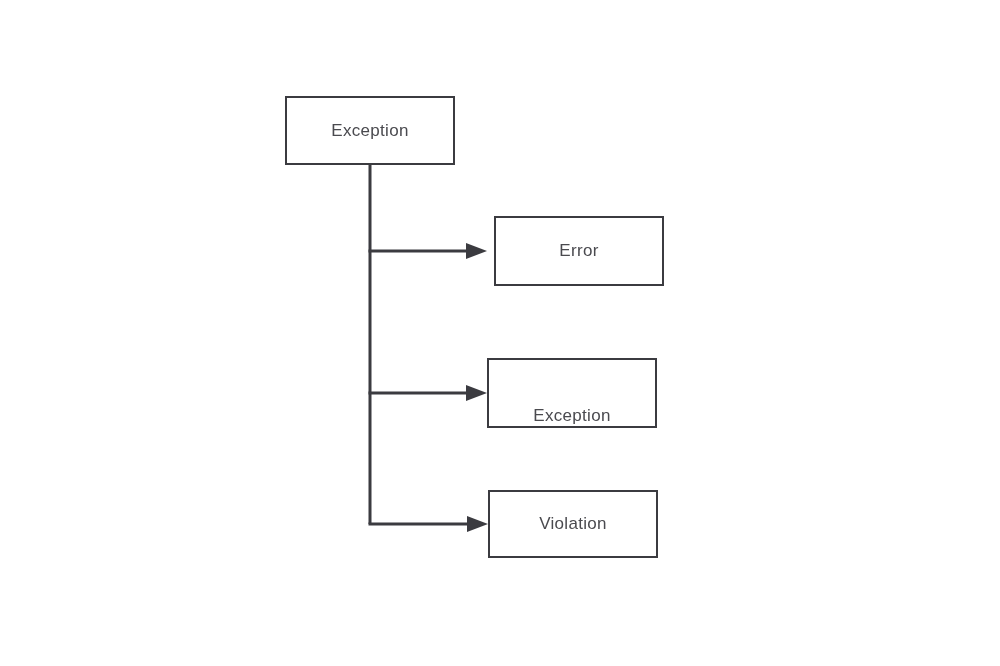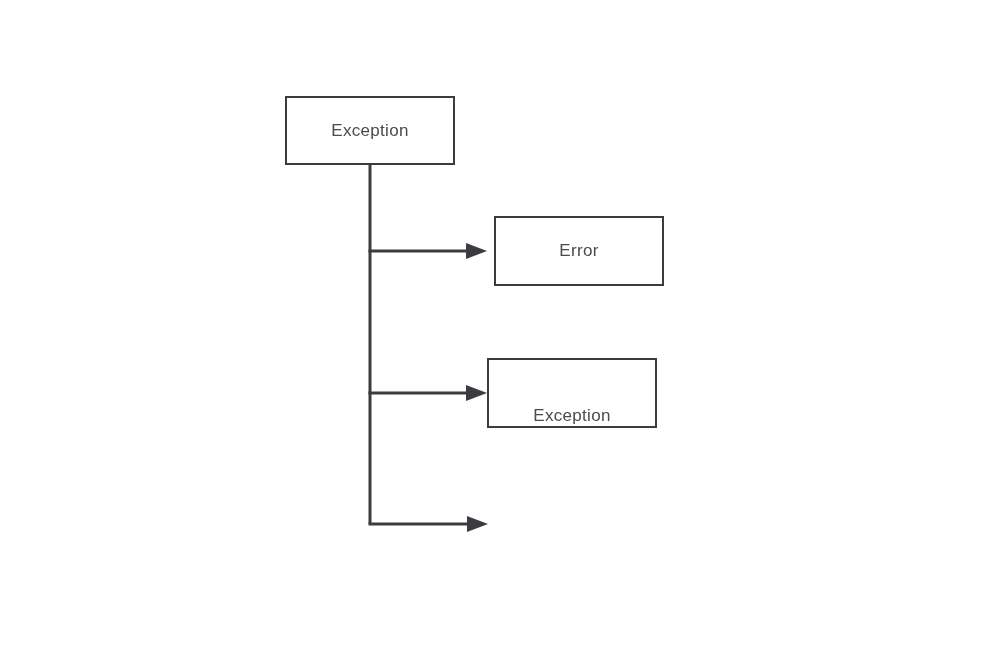--- a/index.html
+++ b/index.html
@@ -63,14 +63,17 @@
   </div>
 
   <div class="node node-error">
     <span>Error</span>
   </div>
 
   <div class="node node-exception">
     <span>Exception</span>
   </div>
 
+  <div class="node node-violation">
+    <span>Violation</span>
+  </div>
 
 </div>
 
 </body></html>

